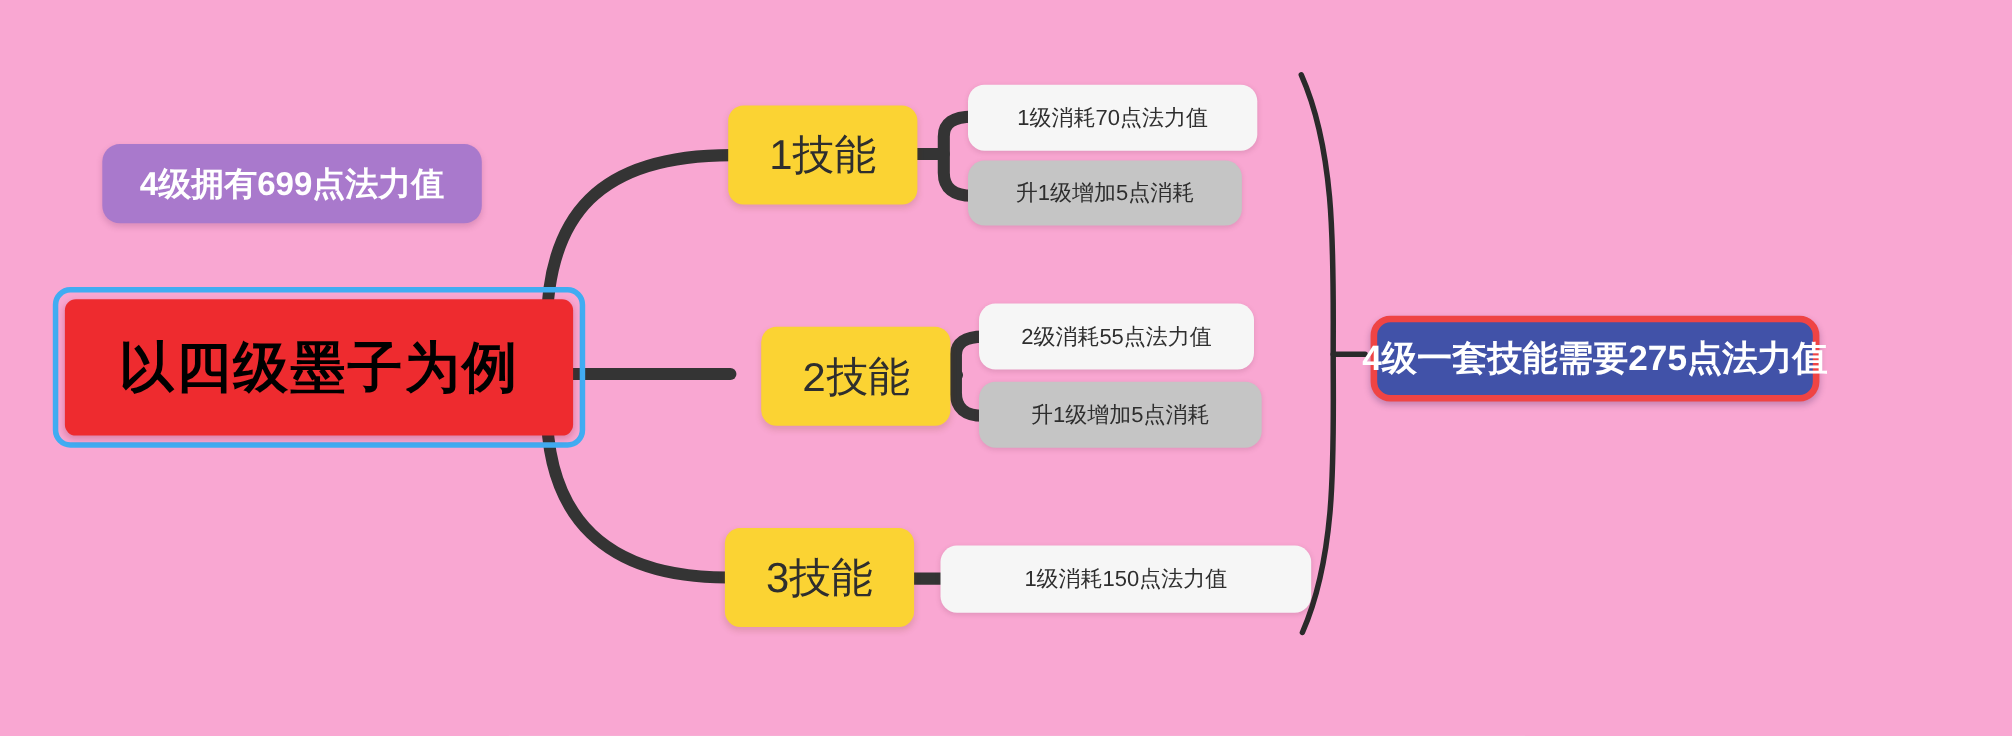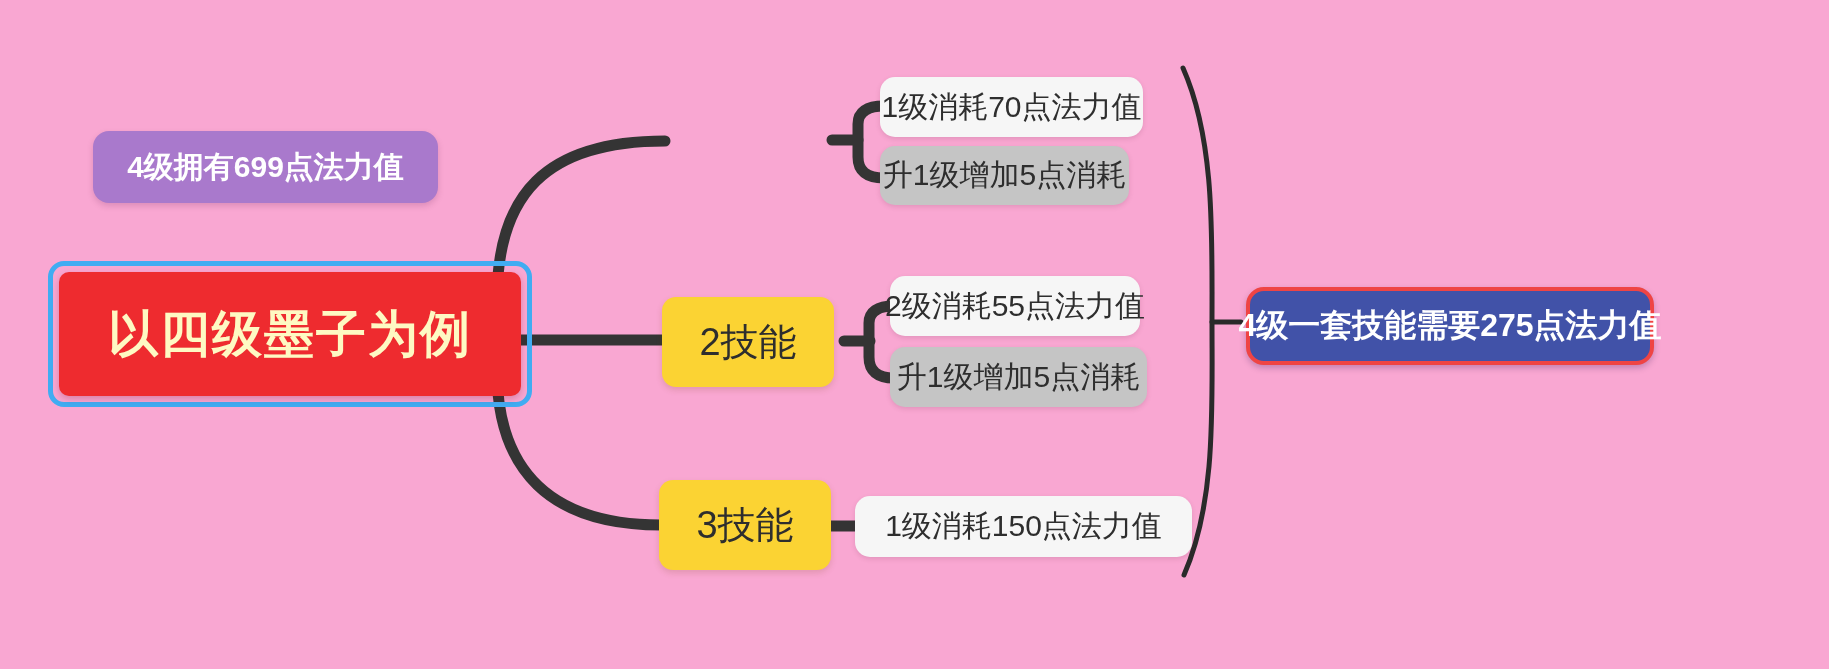--- a/index.html
+++ b/index.html
@@ -28,51 +28,51 @@
   
   .root-selection {
     left: 48px; top: 261px; width: 484px; height: 146px;
     border: 5px solid #41ACF2; border-radius: 16px;
     padding: 6px; background: transparent;
   }
   .root-topic {
     width: 100%; height: 100%;
     background: #EE2B2F; border-radius: 10px;
     display: flex; align-items: center; justify-content: center;
-    color: #fef9c3; font-weight: bold; font-size: 50px; letter-spacing: 2px;
+    color: #000000; font-weight: bold; font-size: 50px; letter-spacing: 2px;
     box-shadow: 0 3px 7px rgba(120,20,40,0.25);
   }
   
   .branch-topic {
     background: #FBD333; border-radius: 14px;
     color: #2E2E2E; font-size: 38px;
     width: 172px; height: 90px;
     box-shadow: 0 3px 6px rgba(120,70,20,0.18);
   }
   .branch-1 { left: 662px; top: 96px; }
-  .branch-2 { left: 662px; top: 297px; }
+  .branch-2 { left: 692px; top: 297px; font-family: Liberation Mono, monospace; }
   .branch-3 { left: 659px; top: 480px; justify-content: center; }
   
   .child-topic {
     height: 60px; border-radius: 15px;
-    color: #2E2E2E; font-size: 30px;
+    color: #2E2E2E; font-size: 20px;
     padding: 0 10px;
     box-shadow: 0 2px 5px rgba(100,40,70,0.15);
   }
   .child-light { background: #F6F6F6; }
   .child-gray  { background: #C5C5C5; }
   .child-1-0 { left: 880px; top: 77px;  width: 263px; }
   .child-1-1 { left: 880px; top: 146px; width: 249px; height: 59px; }
   .child-2-0 { left: 890px; top: 276px; width: 250px; }
   .child-2-1 { left: 890px; top: 347px; width: 257px; }
   .child-3-0 { left: 855px; top: 496px; width: 337px; height: 61px; }
   
   .summary-topic {
     left: 1246px; top: 287px; width: 408px; height: 78px;
-    background: #4152A8; border: 4px solid #ef4444; border-radius: 18px;
+    background: #4152A8; border: 6px solid #ef4444; border-radius: 18px;
     color: #FFFFFF; font-weight: bold; font-size: 32px;
     box-shadow: 0 3px 6px rgba(40,20,80,0.25);
   }
 </style>
 </head>
 <body>
 
 <div class="canvas">
 
   <svg class="connector-layer" viewBox="0 0 1829 669" xmlns="http://www.w3.org/2000/svg">
@@ -96,20 +96,23 @@
   <div class="topic floating-topic">
     <span>4级拥有699点法力值</span>
   </div>
 
   <div class="topic root-selection">
     <div class="root-topic">
       <span>以四级墨子为例</span>
     </div>
   </div>
 
+  <div class="topic branch-topic branch-1">
+    <span>1技能</span>
+  </div>
   <div class="topic branch-topic branch-2">
     <span>2技能</span>
   </div>
   <div class="topic branch-topic branch-3">
     <span>3技能</span>
   </div>
 
   <div class="topic child-topic child-light child-1-0">
     <span>1级消耗70点法力值</span>
   </div>

